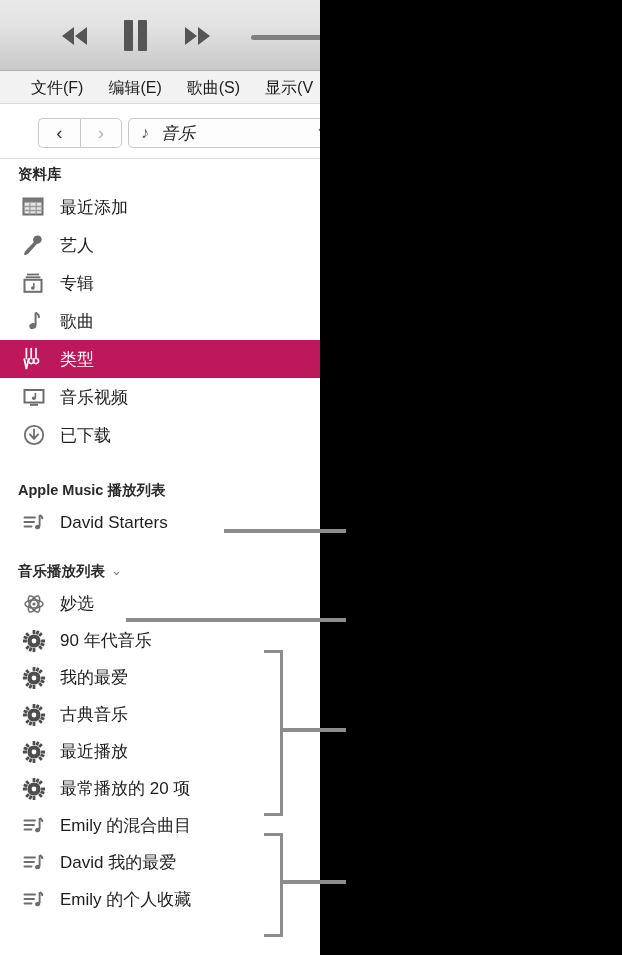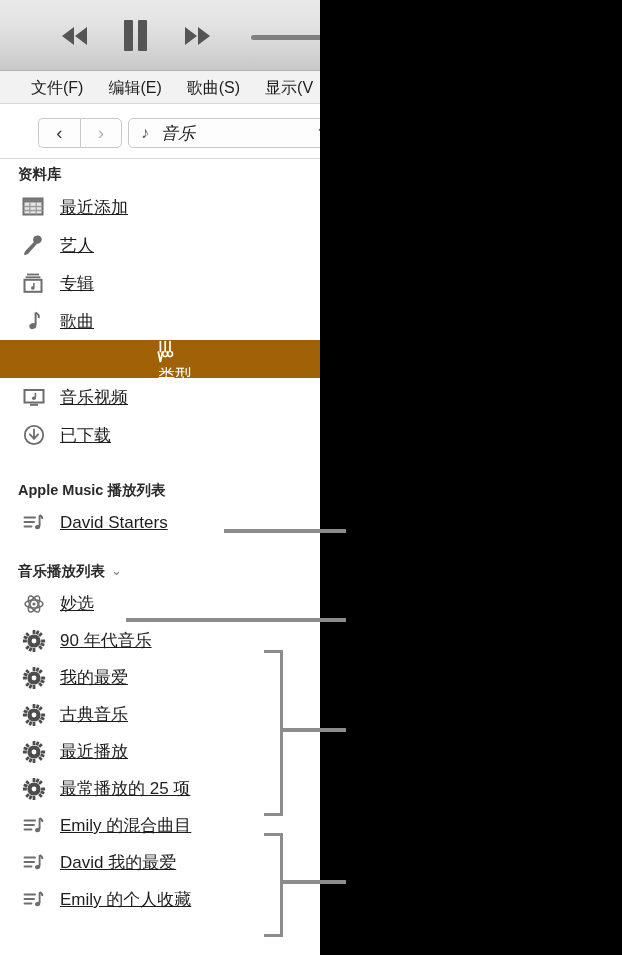--- a/index.html
+++ b/index.html
@@ -86,22 +86,22 @@
   .section-header .hdr-chevron{margin-left:6px;font-size:13px;color:#777;font-weight:normal;}
   .row{
     height:38px;display:flex;align-items:center;
     padding-left:22px;box-sizing:border-box;
   }
   .row .ico{
     width:30px;min-width:30px;height:26px;
     display:flex;align-items:center;justify-content:flex-start;
     color:#646464;
   }
-  .row .label{font-size:17px;color:#1d1d1d;margin-left:8px;white-space:nowrap;text-decoration:underline;}
-  .row.selected{background:#a16207;flex-direction:column;}
+  .row .label{font-size:17px;color:#1d1d1d;margin-left:8px;white-space:nowrap;}
+  .row.selected{background:#be185d;}
   .row.selected .label{color:#ffffff;}
   .row.selected .ico{color:#ffffff;}
   .row.playlist{height:37px;}
   .spacer-sm{height:16px;}
   .spacer-md{height:22px;}
   
   svg{display:block;}
   
   #callouts{position:absolute;left:0;top:0;width:622px;height:955px;pointer-events:none;}
   .callout-line{position:absolute;height:4px;background:#8c8c8c;}
@@ -392,21 +392,21 @@
             <rect x="0.9" y="10.6" width="4" height="2.8" rx="0.5" transform="rotate(45 12 12)"></rect>
             <rect x="19.1" y="10.6" width="4" height="2.8" rx="0.5" transform="rotate(45 12 12)"></rect>
             <rect x="10.6" y="0.9" width="2.8" height="4" rx="0.5" transform="rotate(22.5 12 12)"></rect>
             <rect x="10.6" y="19.1" width="2.8" height="4" rx="0.5" transform="rotate(22.5 12 12)"></rect>
             <rect x="0.9" y="10.6" width="4" height="2.8" rx="0.5" transform="rotate(22.5 12 12)"></rect>
             <rect x="19.1" y="10.6" width="4" height="2.8" rx="0.5" transform="rotate(22.5 12 12)"></rect>
           </g>
           <circle cx="12" cy="12" r="2.4" fill="#ffffff"></circle>
         </svg>
       </span>
-      <span class="label">最常播放的 25 项</span>
+      <span class="label">最常播放的 20 项</span>
     </div>
 
     <div class="row playlist">
       <span class="ico">
         <svg width="24" height="22" viewBox="0 0 24 22">
           <g stroke="#6d6d6d" stroke-width="1.9" stroke-linecap="round">
             <path d="M2.5 5.5 H13"></path>
               <path d="M2.5 10 H12"></path>
               <path d="M2.5 14.5 H9.5"></path>
           </g>

